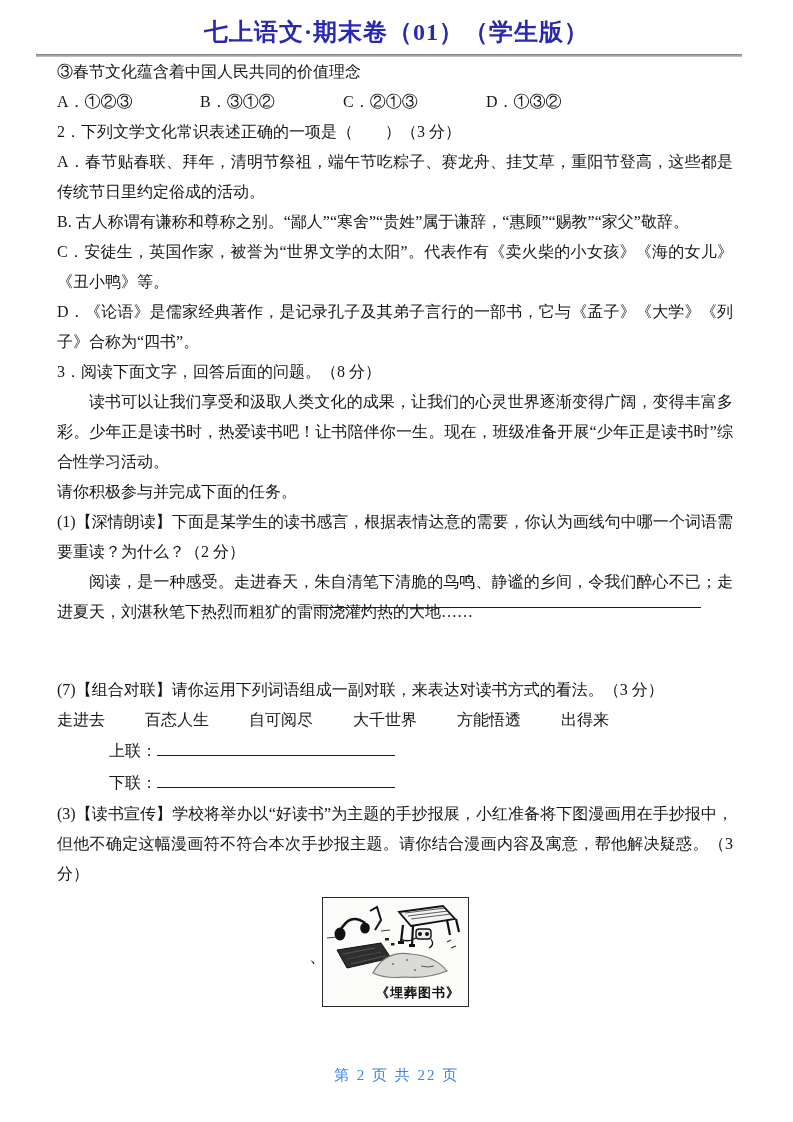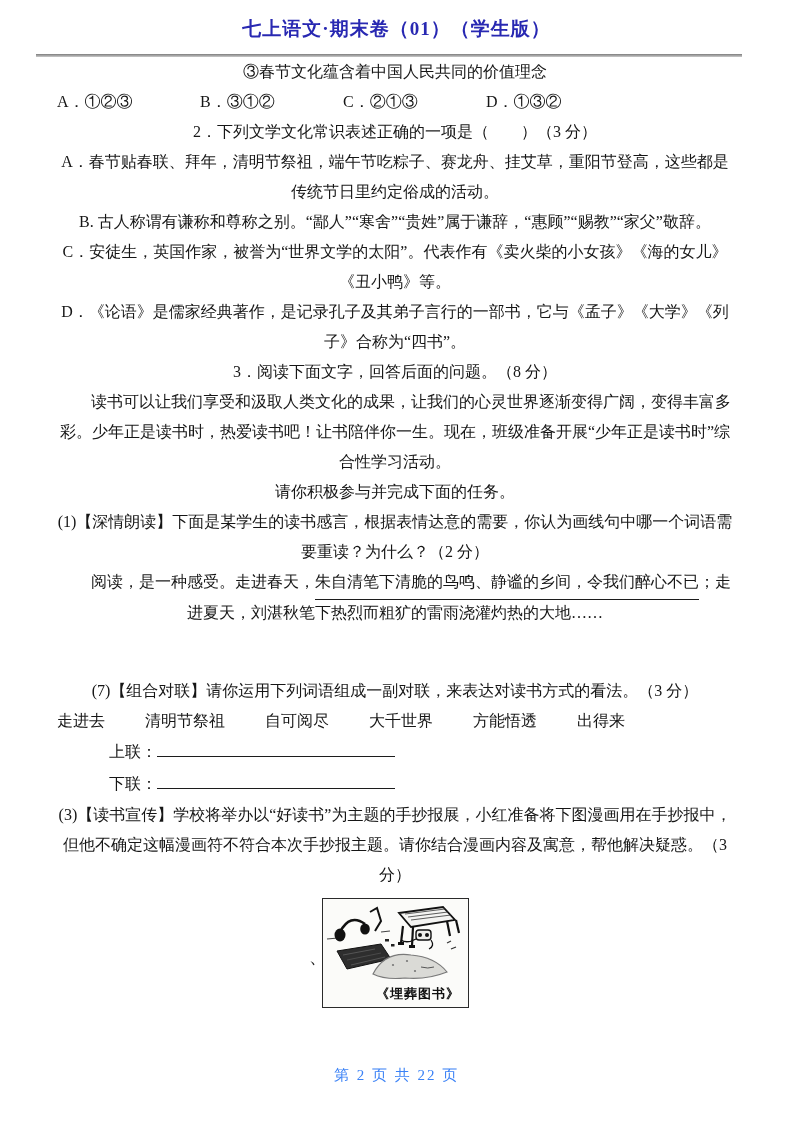--- a/index.html
+++ b/index.html
@@ -8,42 +8,42 @@
     width:793px;height:1122px;
     margin:0 auto;
     background:#ffffff;
     font-family:"Liberation Serif","DejaVu Serif",serif;
     color:#161616;
     overflow:hidden;
   }
   .page-title{
     position:absolute;top:16px;left:0;right:0;
     text-align:center;
-    font-size:19px;font-weight:bold;
+    font-size:24px;font-weight:bold;
     color:#2828b2;
     letter-spacing:1px;
   }
   .separator{
     position:absolute;top:54px;left:36px;width:706px;height:3px;
     background:linear-gradient(to bottom,#7d7d7d,#cacaca);
   }
   .content{
     position:absolute;top:57px;left:57px;width:676px;
     font-size:16px;line-height:30px;
   }
-  .content p{margin:0;text-align:center;}
+  .content p{margin:0;}
   .just{text-align:justify;}
   .indent{text-indent:2em;text-align:justify;}
   .mt2{margin-top:2px;}
   .mt4{margin-top:4px;}
   .mt6{margin-top:6px;}
   .mt8{margin-top:8px;}
   .opt-row span{display:inline-block;}
   .opt-cell{width:139px;}
-  .ul{border-bottom:1.2px solid #1c1c1c;padding-bottom:7px;font-family:Liberation Mono, monospace;}
+  .ul{border-bottom:1.2px solid #1c1c1c;padding-bottom:17px;}
   .answer-gap{height:48px;}
   .words-row{display:flex;gap:40px;}
   .couplet-line{padding-left:52px;line-height:32px;height:32px;}
   .couplet-blank{
     display:inline-block;width:238px;height:19px;
     border-bottom:1.5px solid #1c1c1c;vertical-align:baseline;
   }
   .cartoon-wrap{position:relative;margin-top:8px;display:flex;justify-content:center;}
   .stray-mark{position:absolute;left:252px;top:44px;font-size:18px;color:#222;}
   .cartoon{
@@ -91,21 +91,21 @@
 
     <p class="just mt6">(1)【深情朗读】下面是某学生的读书感言，根据表情达意的需要，你认为画线句中哪一个词语需要重读？为什么？（2 分）</p>
     <p class="indent mt6"><span>阅读，是一种感受。走进春天，</span><span class="ul">朱自清笔下清脆的鸟鸣、静谧的乡间，令我们醉心不已</span><span>；走进夏天，刘湛秋笔下热烈而粗犷的雷雨浇灌灼热的大地……</span></p>
 
     <div class="answer-gap"></div>
 
     <p>(7)【组合对联】请你运用下列词语组成一副对联，来表达对读书方式的看法。（3 分）</p>
 
     <div class="words-row">
       <span>走进去</span>
-      <span>清明节祭祖</span>
+      <span>百态人生</span>
       <span>自可阅尽</span>
       <span>大千世界</span>
       <span>方能悟透</span>
       <span>出得来</span>
     </div>
 
     <div class="couplet-line">
       <span>上联：</span><span class="couplet-blank"></span>
     </div>
     <div class="couplet-line">

